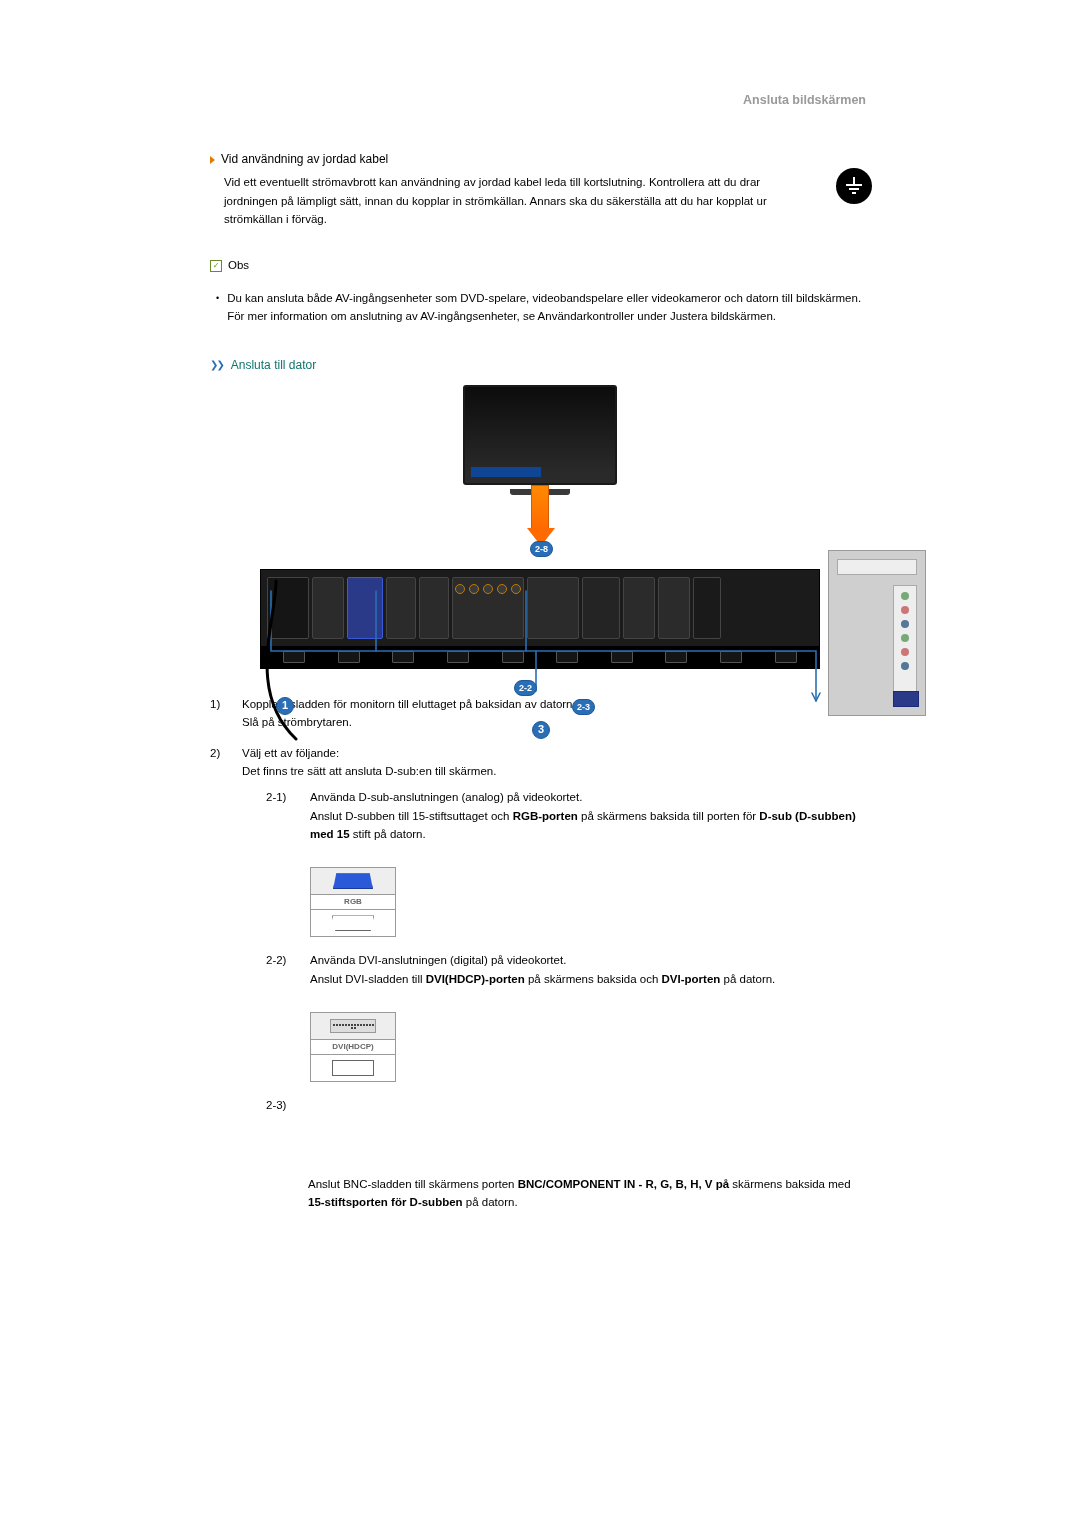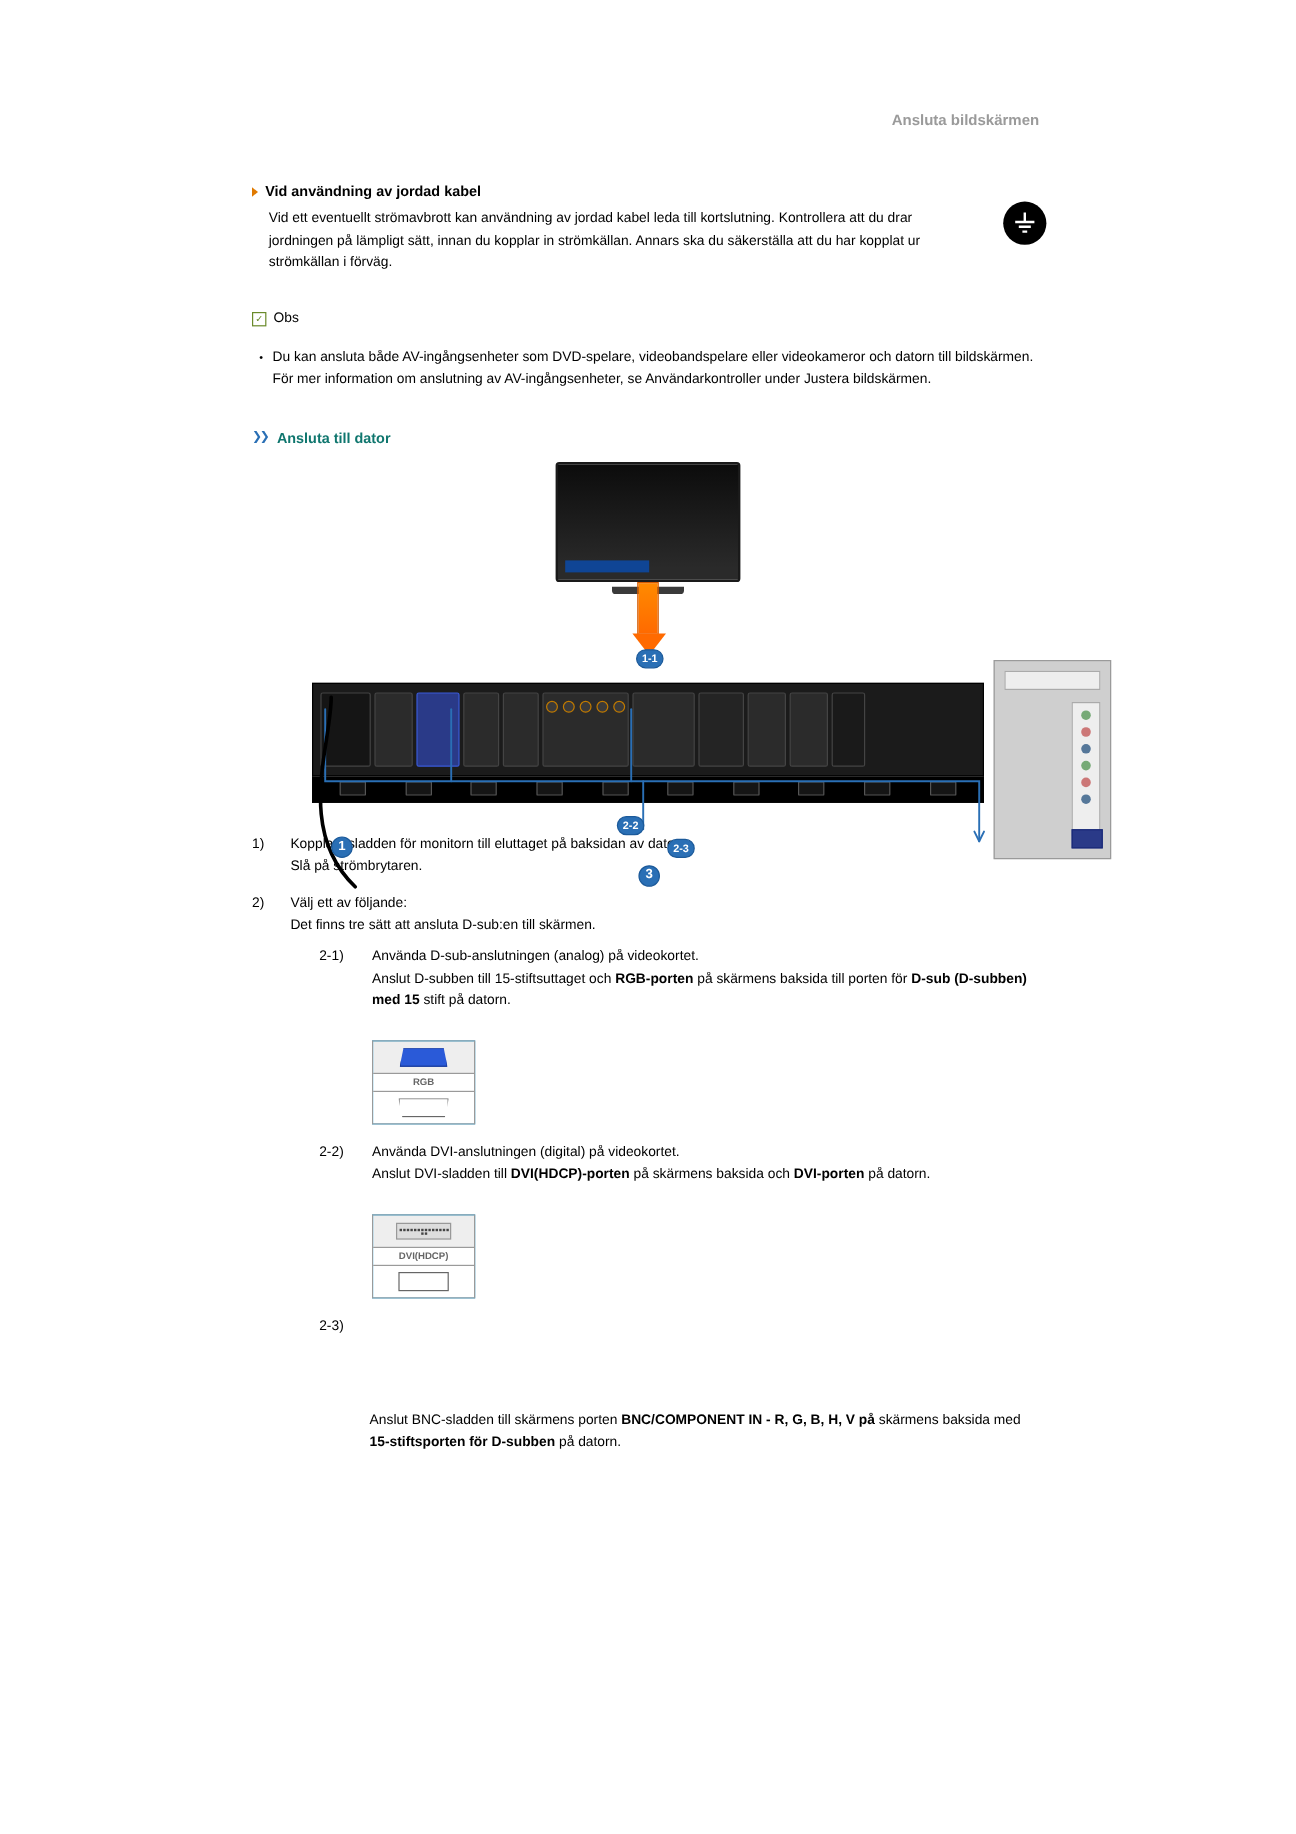--- a/index.html
+++ b/index.html
@@ -39,21 +39,21 @@
     flex: 0 0 auto;
   }
   .chev-blue {
     color: #2a6fb5;
     font-size: 10px;
     flex: 0 0 auto;
     letter-spacing: -2px;
     margin-right: 2px;
   }
   .section-heading .label {
-    font-weight: bold;
+    font-weight: normal;
     color: #000;
     font-size: 12px;
   }
   .section-heading.blue .label {
     color: #0f766e;
   }
   .intro-para {
     margin-left: 14px;
     margin-right: 60px;
     margin-bottom: 28px;
@@ -453,23 +453,23 @@
         <path d="M 15 110 L 15 170 L 560 170 L 560 220" stroke="#2a6fb5" stroke-width="1.6"></path>
         <path d="M 120 110 L 120 170" stroke="#2a6fb5" stroke-width="1.6"></path>
         <path d="M 270 110 L 270 170" stroke="#2a6fb5" stroke-width="1.6"></path>
         <path d="M 280 170 L 280 210" stroke="#2a6fb5" stroke-width="1.6"></path>
 
         <path d="M 20 100 C 20 140, -10 210, 40 258" stroke="#000" stroke-width="3"></path>
 
         <path d="M 560 220 L 556 212 M 560 220 L 564 212" stroke="#2a6fb5" stroke-width="1.6"></path>
       </svg>
 
-      <div class="callout" style="left:270px; top:156px;">1-1</div>
+      <div class="callout" style="left:270px; top:156px;">2-8</div>
       <div class="callout" style="left:254px; top:295px;text-align:right;">2-2</div>
-      <div class="callout" style="left:296px; top:314px;">2-3</div>
+      <div class="callout" style="left:312px; top:314px;">2-3</div>
       <div class="callout circle" style="left:16px; top:312px;">1</div>
       <div class="callout circle" style="left:272px; top:336px;">3</div>
     </div>
   </div>
 
   <ol class="ol-steps">
     <li>
       <span class="num">1)</span>
       <div>
         <div>Koppla elsladden för monitorn till eluttaget på baksidan av datorn.</div>

